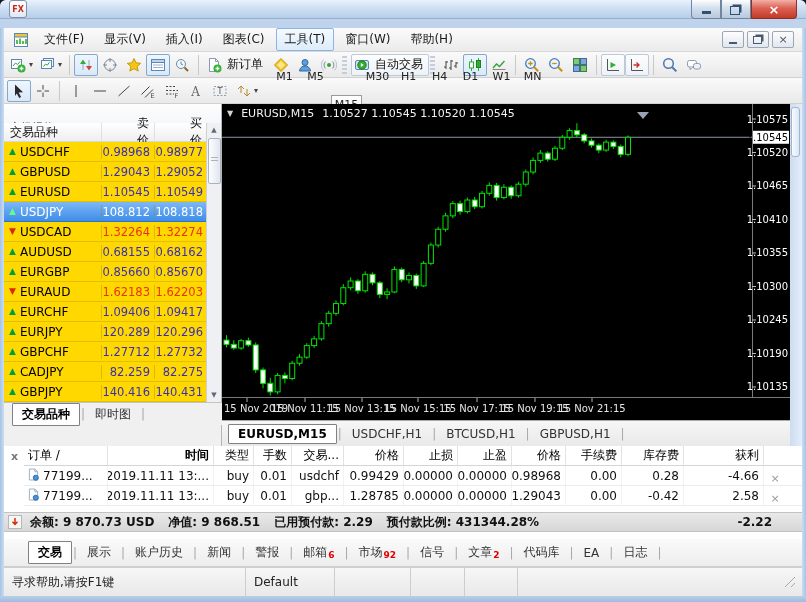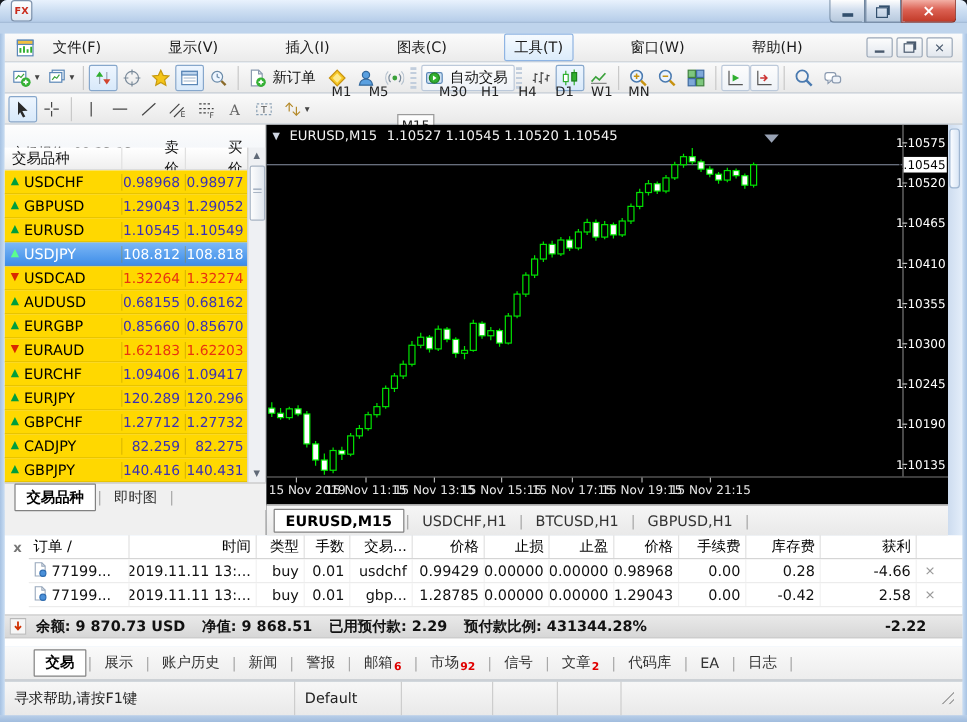--- a/index.html
+++ b/index.html
@@ -75,21 +75,21 @@
   .chart svg.main{position:absolute;left:0;top:0;font-family:"DejaVu Sans","Liberation Sans",sans-serif;}
   .chart-title{position:absolute;left:5px;top:3px;color:#f2f2f2;font-size:11px;display:flex;gap:8px;align-items:center;z-index:2;}
   .chart-title .tri{font-size:8px;color:#cfd6e2;}
   .chart-tabs{position:absolute;left:0;top:316px;width:568px;height:26px;background:linear-gradient(#f6f6f6,#e9e9e9);border-top:1px solid #a8a8a8;display:flex;align-items:center;padding-left:6px;box-sizing:border-box;font-size:12px;}
   .vscroll{position:absolute;left:790px;top:104px;width:12px;height:342px;background:linear-gradient(90deg,#cddcef,#e4eefa);}
   .vthumb{position:absolute;left:1px;top:3px;width:9px;height:50px;background:linear-gradient(90deg,#fafcff,#d9e6f5);border:1px solid #9fb6d1;border-radius:3px;box-sizing:border-box;}
   
   .terminal{position:absolute;left:4px;top:446px;width:798px;height:93px;background:#fff;}
   .term-close{position:absolute;left:4px;top:4px;width:13px;height:13px;color:#707archive0;color:#777;font-size:11px;font-weight:bold;line-height:13px;text-align:center;}
   .term-table{position:absolute;left:20px;top:0;width:778px;}
-  .trow{display:flex;height:20px;align-items:center;border-bottom:1px solid #ececec;font-size:12px;box-sizing:border-box;}
+  .trow{display:flex;height:20px;align-items:flex-end;border-bottom:1px solid #ececec;font-size:12px;box-sizing:border-box;}
   .trow.head{border-bottom:1px solid #d5d5d5;color:#000;}
   .tcell{box-sizing:border-box;padding:0 4px;white-space:nowrap;overflow:hidden;height:100%;display:flex;align-items:center;}
   .trow.head .tcell{border-right:1px solid #e2e2e2;}
   .trow.order .tcell{border-right:1px solid #f2f2f2;}
   .tcell.r{justify-content:flex-end;}
   .tcell .doc{margin-right:4px;flex:none;display:block;}
   .row-x{width:22px;color:#9a9a9a;text-align:center;font-size:11px;flex:none;}
   .balance-row{position:absolute;left:0;top:66px;width:798px;height:20px;background:linear-gradient(#e9e9e9,#d7d7d7);border-top:1px solid #c2c2c2;border-bottom:1px solid #c2c2c2;display:flex;align-items:center;font-weight:bold;font-size:12px;box-sizing:border-box;padding-left:4px;}
   .bal-text{display:flex;gap:14px;margin-left:8px;white-space:nowrap;}
   .bal-right{margin-left:auto;padding-right:30px;}
@@ -126,21 +126,21 @@
   <div class="frame-b"></div>
 
   <div class="menubar">
     <span class="menu-win-icon">
       <svg viewBox="0 0 16 16">
           <rect x="1.5" y="1.5" width="13" height="13" fill="#fff" stroke="#5b87b7"></rect>
           <rect x="1.5" y="1.5" width="13" height="3.5" fill="#f0c040" stroke="#5b87b7"></rect>
           <path d="M4 12V8M7 12V6.5M10 12V9M13 12V7" stroke="#2faf2f" stroke-width="1.6"></path>
         </svg>
     </span>
-    <span id="menu-items" style="display:flex;gap:36px;">
+    <span id="menu-items" style="display:flex;">
         <span class="menu-item">文件(F)</span>
         <span class="menu-item">显示(V)</span>
         <span class="menu-item">插入(I)</span>
         <span class="menu-item">图表(C)</span>
         <span class="menu-item active">工具(T)</span>
         <span class="menu-item">窗口(W)</span>
         <span class="menu-item">帮助(H)</span>
       </span>
     <span class="mdi-controls">
       <span class="mdi-btn">
@@ -756,21 +756,21 @@
   </div>
   <div class="vscroll">
     <span class="vthumb"></span>
   </div>
 
   <div class="terminal">
     <div class="term-close">x</div>
     <div class="term-table" id="term-table">
         <div class="trow head">
           <span class="tcell" style="width: 84px;">订单 /</span>
-          <span class="tcell r" style="width: 106px;">时间</span>
+          <span class="tcell r" style="width: 106px; font-weight: bold;">时间</span>
           <span class="tcell r" style="width: 40px;">类型</span>
           <span class="tcell r" style="width: 38px;">手数</span>
           <span class="tcell r" style="width: 52px;">交易...</span>
           <span class="tcell r" style="width: 60px;">价格</span>
           <span class="tcell r" style="width: 54px;">止损</span>
           <span class="tcell r" style="width: 54px;">止盈</span>
           <span class="tcell r" style="width: 54px;">价格</span>
           <span class="tcell r" style="width: 56px;">手续费</span>
           <span class="tcell r" style="width: 62px;">库存费</span>
           <span class="tcell r" style="width: 80px;">获利</span>

